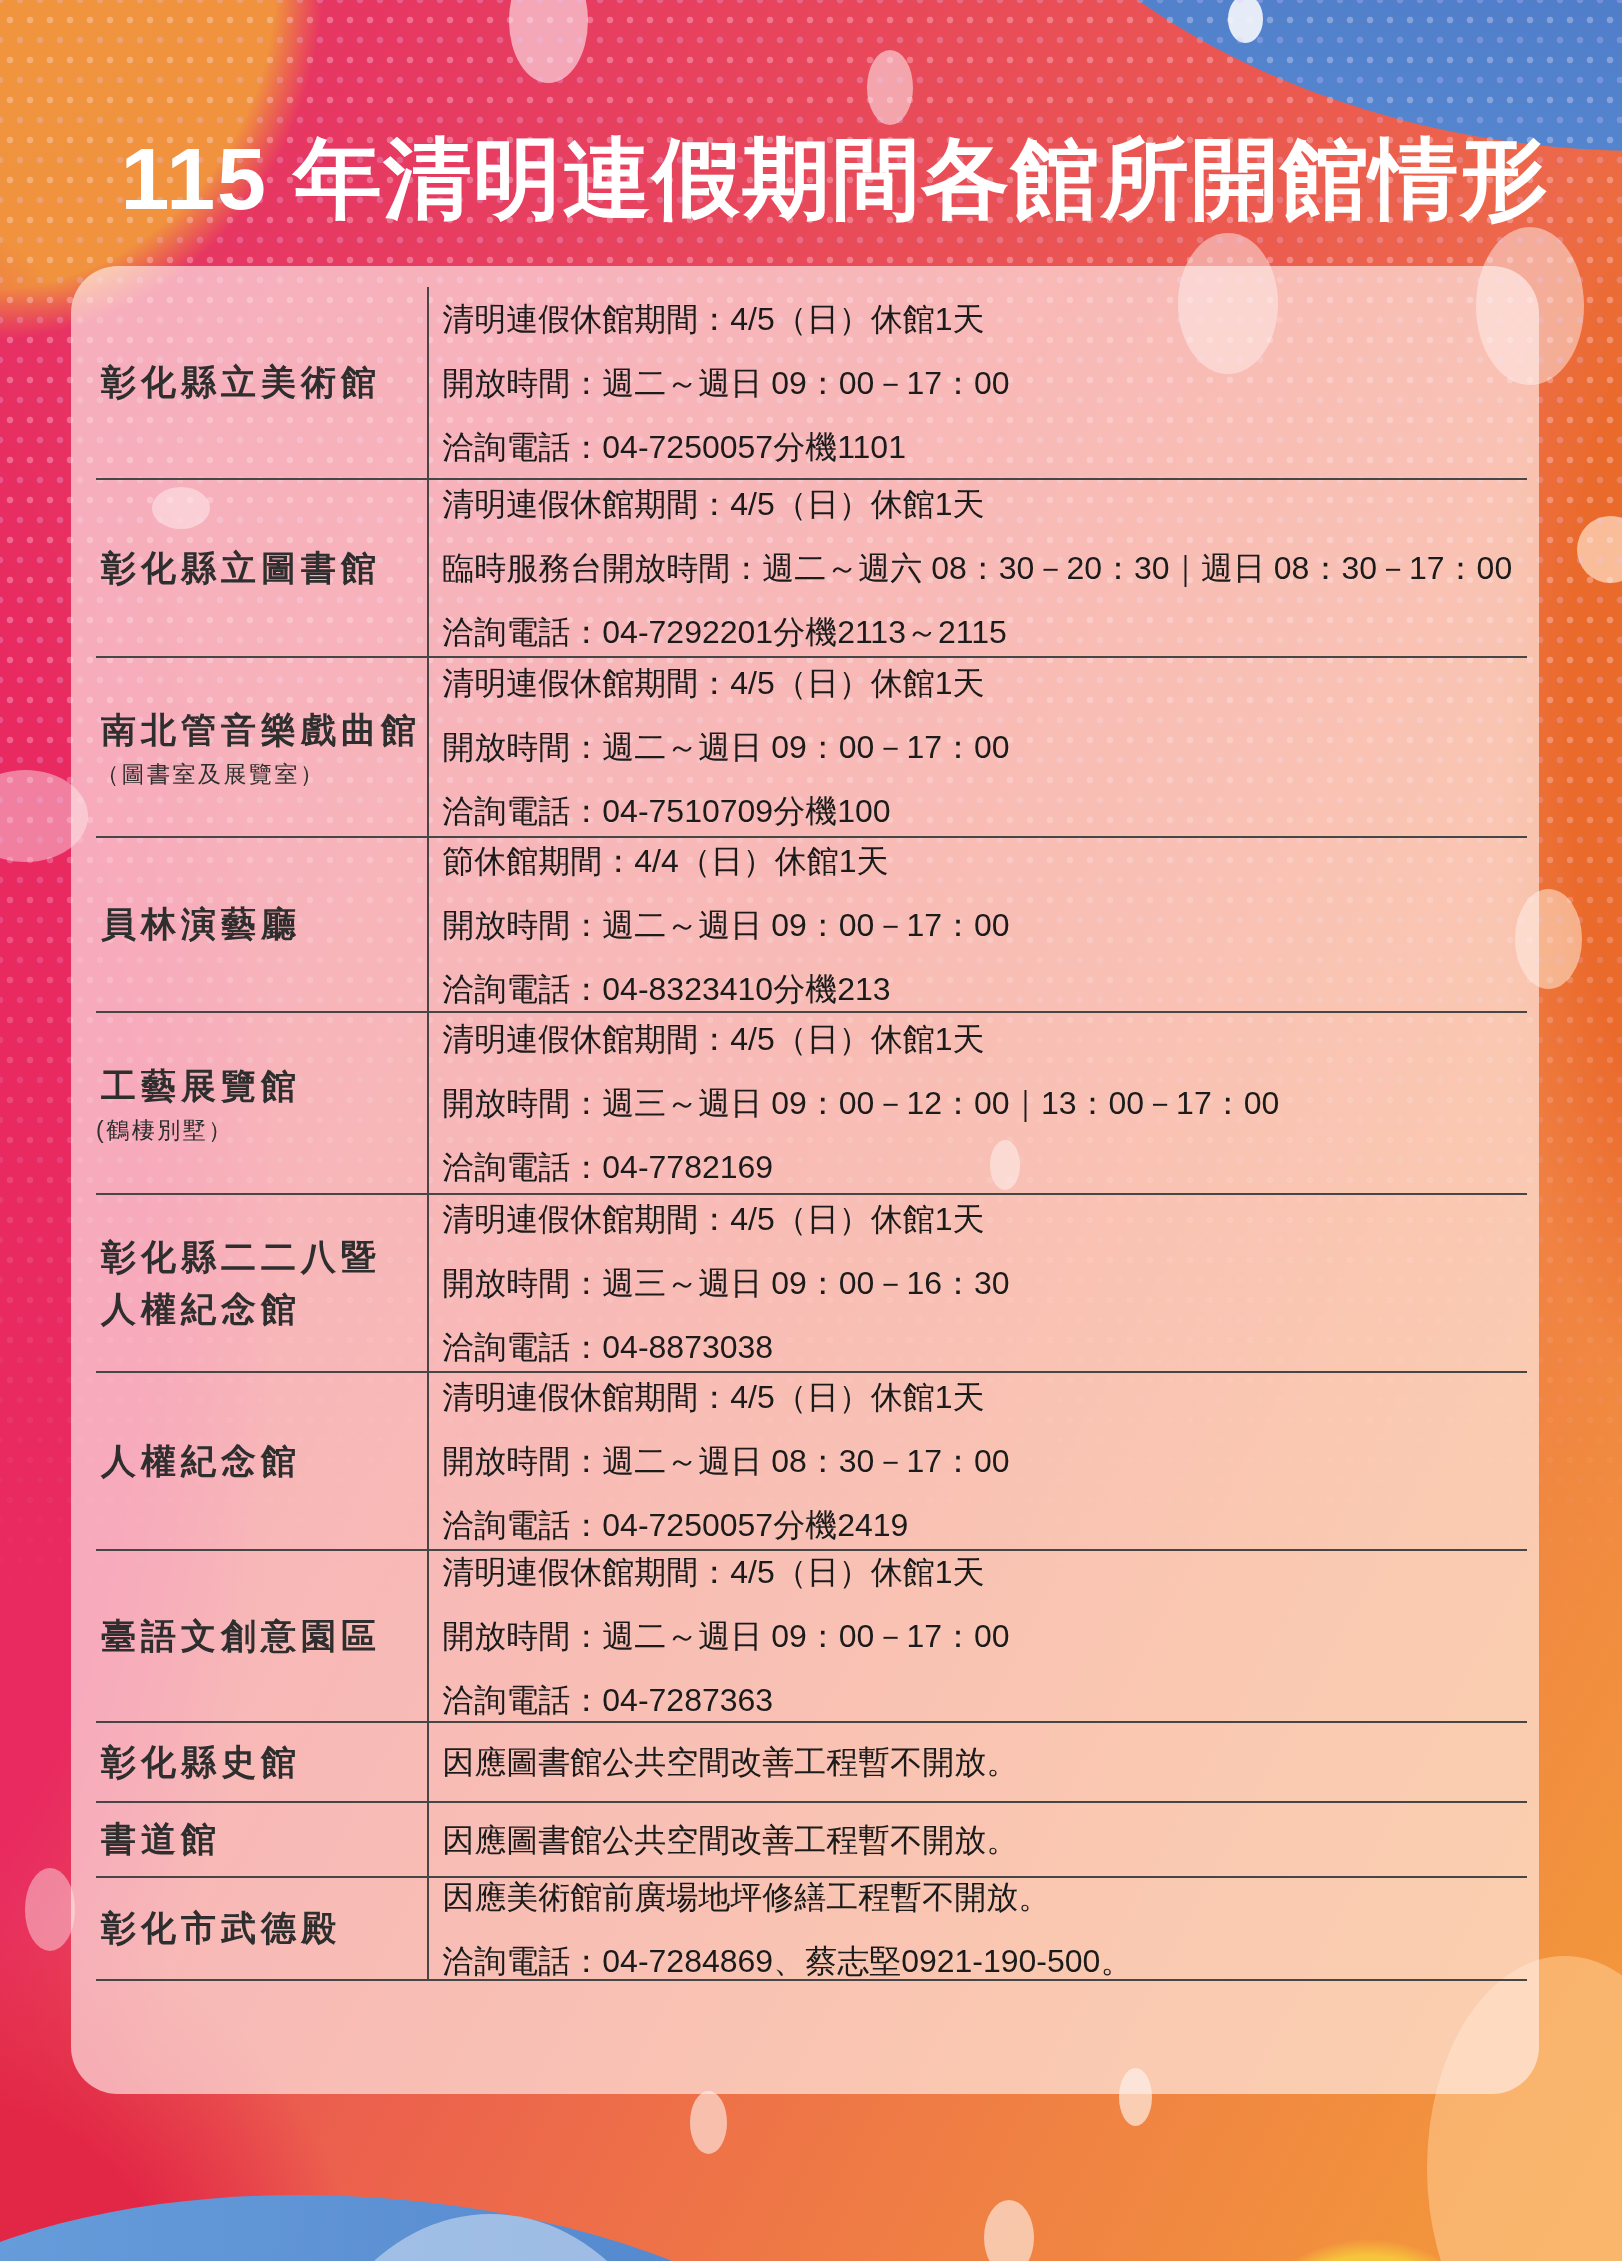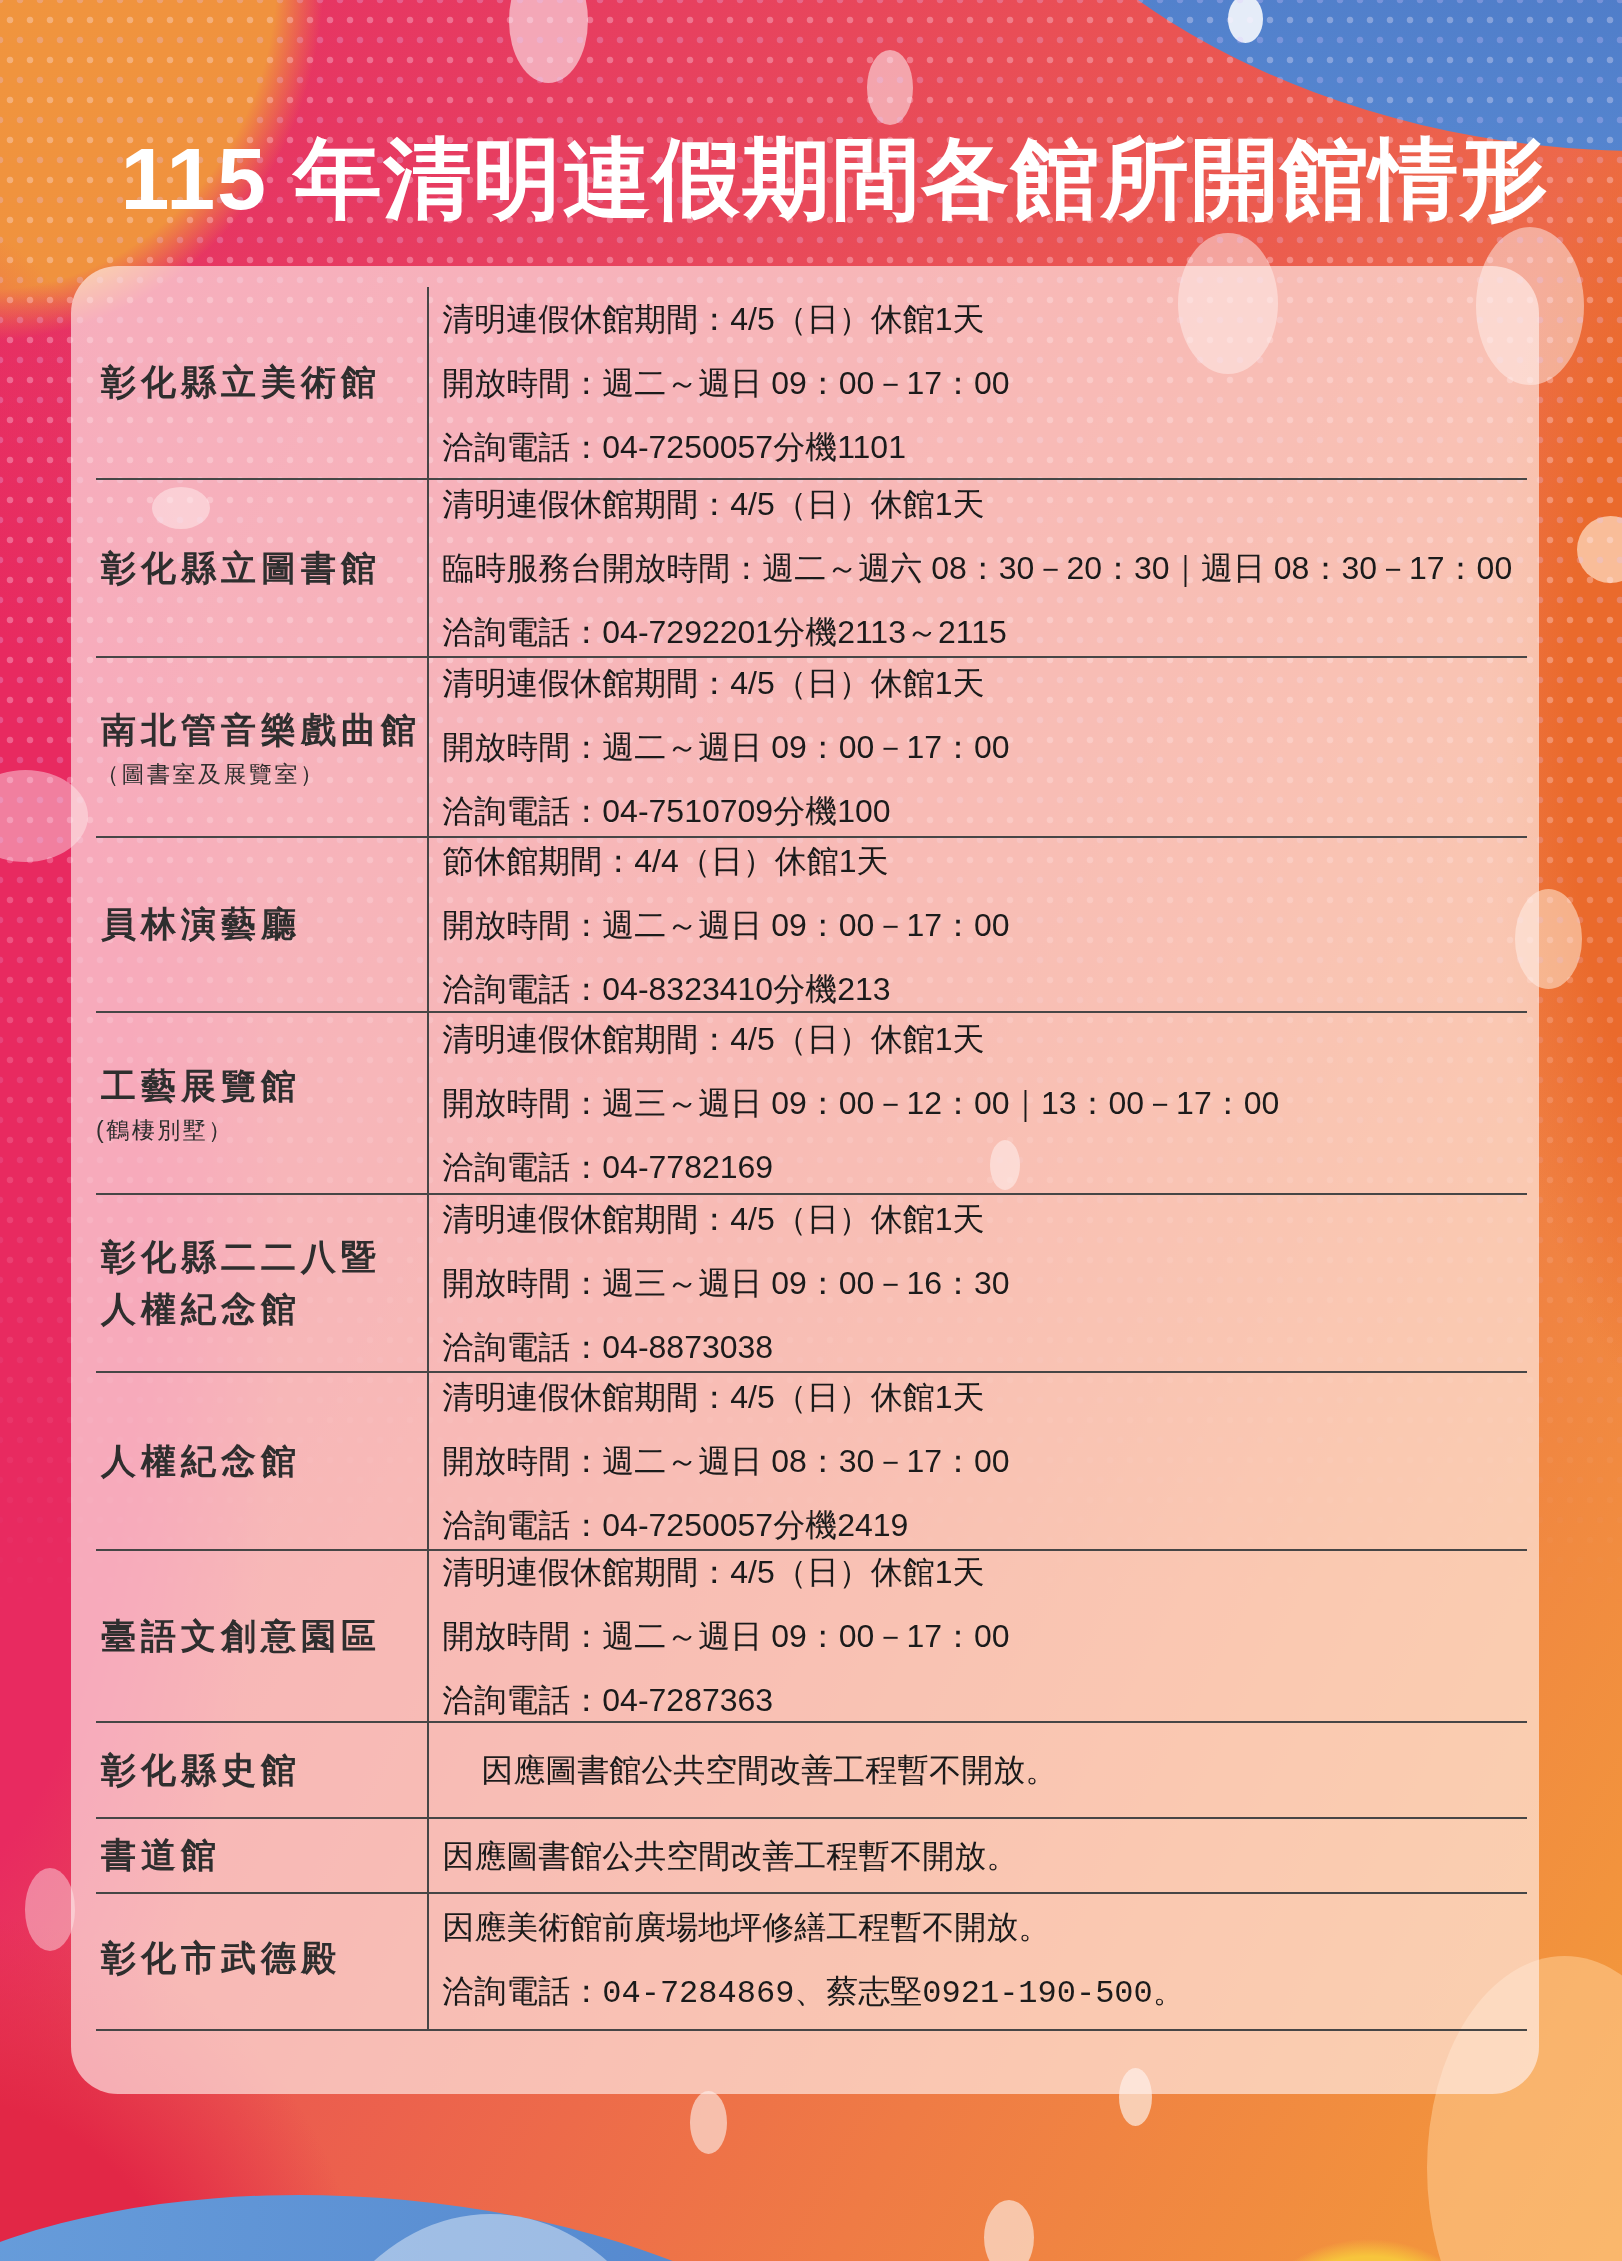--- a/index.html
+++ b/index.html
@@ -63,23 +63,23 @@
   .table{position:absolute;left:25px;right:12.5px;top:21px;}
   .row{display:flex;box-sizing:border-box;border-bottom:2.5px solid #464646;}
   .row:nth-child(1){height:193px;}
   .row:nth-child(2){height:178px;}
   .row:nth-child(3){height:180px;}
   .row:nth-child(4){height:175px;}
   .row:nth-child(5){height:182px;}
   .row:nth-child(6){height:178px;}
   .row:nth-child(7){height:178px;}
   .row:nth-child(8){height:172px;}
-  .row:nth-child(9){height:96px;gap:39px;}
+  .row:nth-child(9){height:80px;}
   .row:nth-child(10){height:75px;}
-  .row:nth-child(11){height:137px;font-family:Liberation Mono, monospace;}
+  .row:nth-child(11){height:103px;}
   .cell{box-sizing:border-box;}
   .name-cell{
     width:333px;flex:0 0 333px;border-right:2.5px solid #464646;
     display:flex;flex-direction:column;justify-content:center;
   }
   .venue-line{
     font-size:35px;font-weight:600;letter-spacing:5px;line-height:1.5;
     color:#2e2e2e;white-space:nowrap;text-indent:5px;
   }
   .venue-sub{

